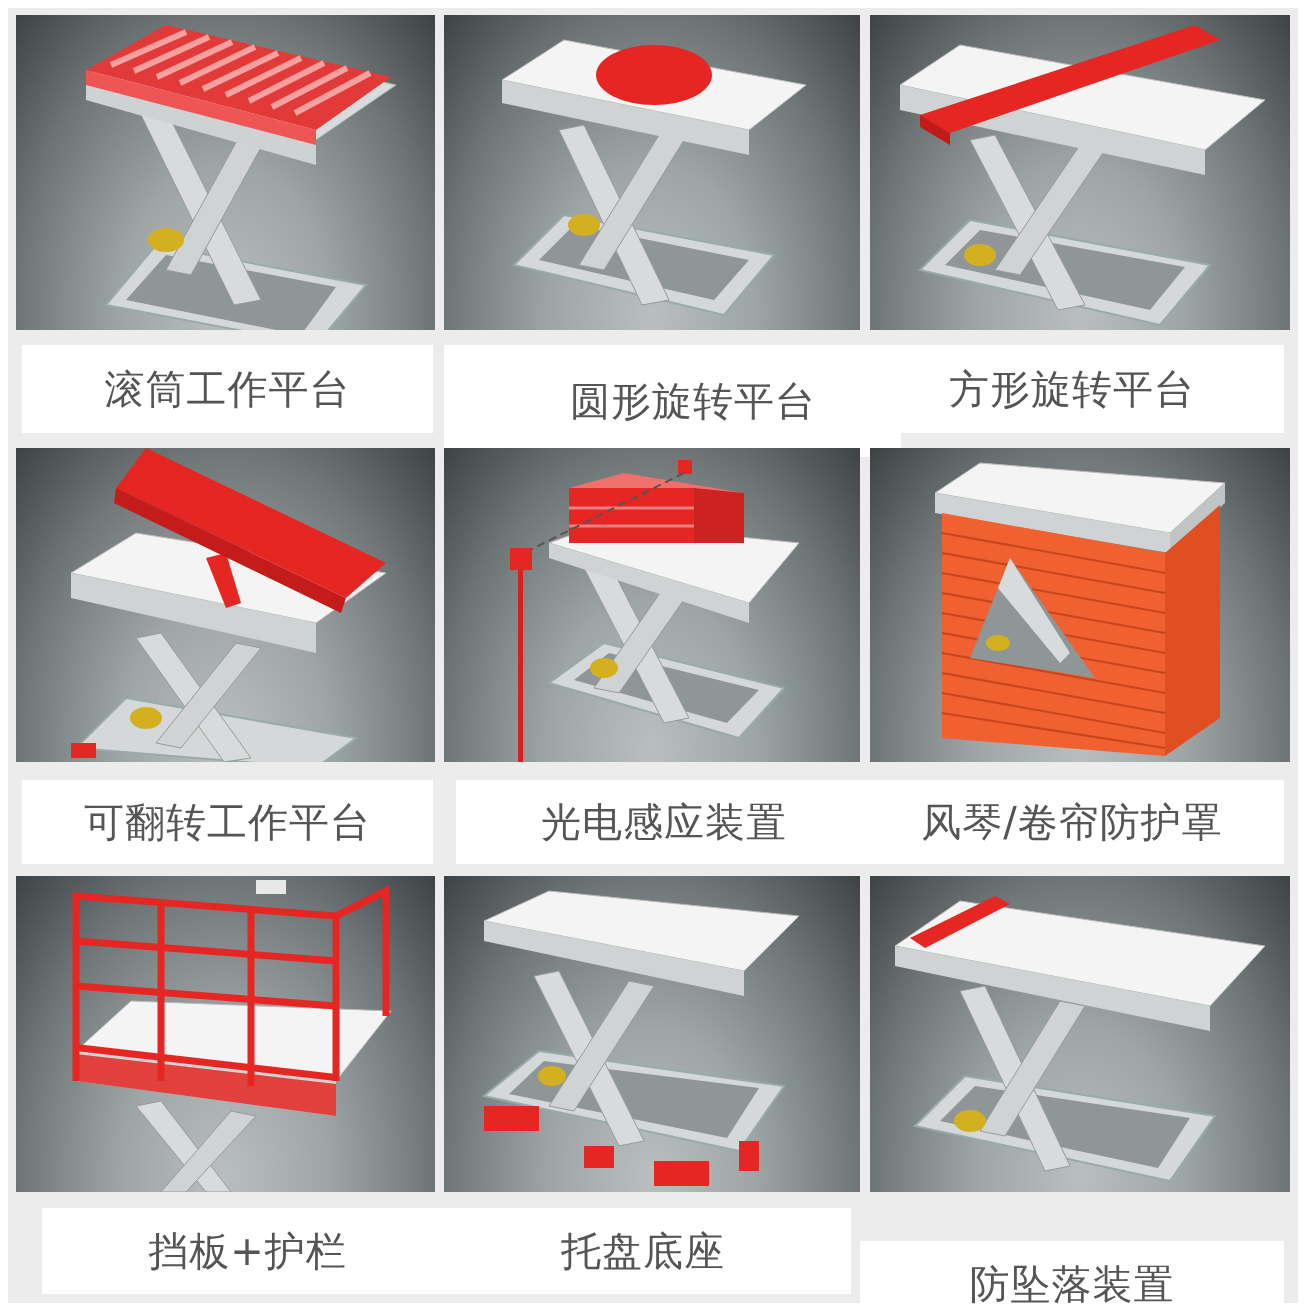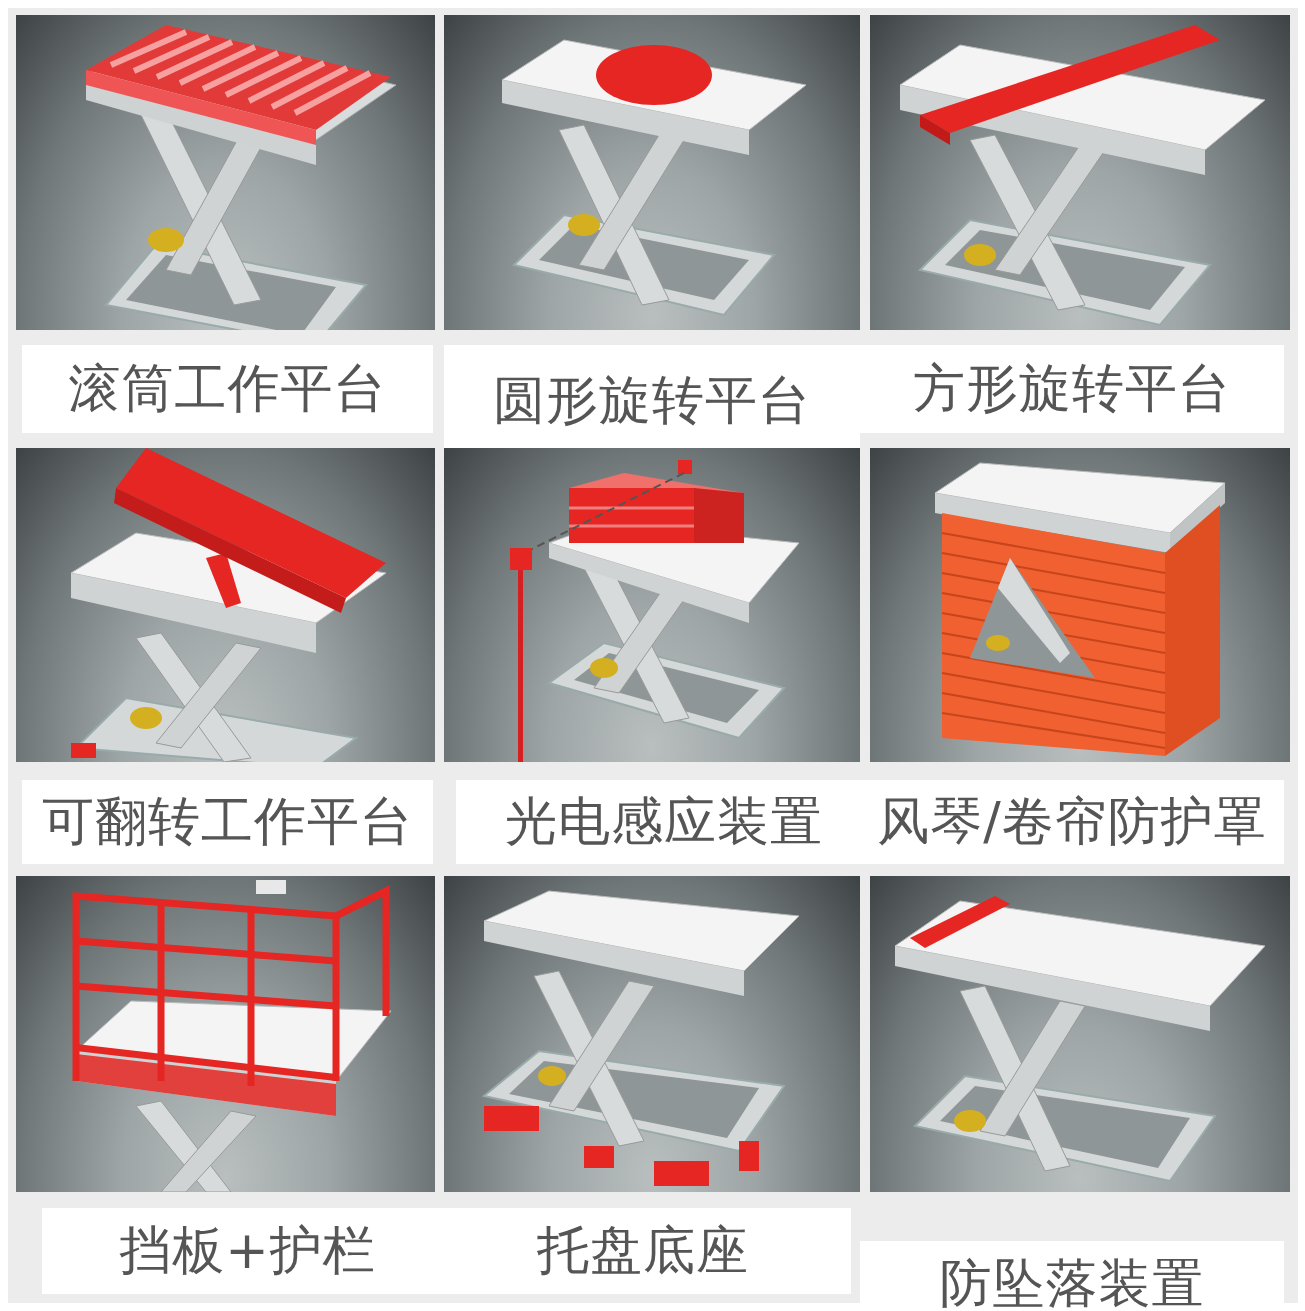--- a/index.html
+++ b/index.html
@@ -2,21 +2,21 @@
 <html><head>
 <meta charset="utf-8">
 <style>
   html,body{margin:0;padding:0;}
   body{width:1305px;height:1311px;background:#ffffff;position:relative;overflow:hidden;font-family:"DejaVu Sans",sans-serif;}
   .sheet{position:absolute;left:8px;top:8px;width:1290px;height:1295px;background:#ececec;}
   .panel{position:absolute;overflow:hidden;
     background:radial-gradient(ellipse at 50% 95%, #b9bfbf 0%, #9ea5a6 35%, #6f7677 70%, #3d4244 100%);}
   .panel svg{position:absolute;left:0;top:0;width:100%;height:100%;}
   .label-box{position:absolute;background:#ffffff;display:flex;align-items:center;justify-content:center;}
-  .label-text{font-family:"DejaVu Sans",sans-serif;font-size:52px;color:#555555;letter-spacing:1px;white-space:nowrap;}
+  .label-text{font-family:"DejaVu Sans",sans-serif;font-size:40px;color:#555555;letter-spacing:1px;white-space:nowrap;}
 </style>
 </head>
 <body>
 
 <div class="sheet"></div>
 
 <div class="panel" style="left:16px;top:15px;width:419px;height:315px;">
   <svg viewBox="0 0 419 315">
     <polygon points="90,290 140,230 350,270 300,330" fill="#d5d8d8" stroke="#9aa" stroke-width="2"></polygon>
     <polygon points="110,285 150,240 320,272 285,320" fill="#8f9697"></polygon>
@@ -62,21 +62,21 @@
     <polygon points="30,70 90,30 395,85 335,135" fill="#f4f4f4" stroke="#bbb"></polygon>
     <polygon points="30,70 335,135 335,160 30,95" fill="#d0d3d3"></polygon>
     <polygon points="50,100 325,10 350,25 80,118" fill="#e52622"></polygon>
     <polygon points="50,100 80,118 80,130 50,112" fill="#c21a18"></polygon>
   </svg>
 </div>
 
 <div class="label-box" style="left:22px;top:345px;width:411px;height:88px;">
   <span class="label-text">滚筒工作平台</span>
 </div>
-<div class="label-box" style="left:444px;top:345px;width:416px;height:112px;">
+<div class="label-box" style="left:444px;top:345px;width:416px;height:112px;padding-left:41px;">
   <span class="label-text">圆形旋转平台</span>
 </div>
 <div class="label-box" style="left:860px;top:345px;width:424px;height:88px;">
   <span class="label-text">方形旋转平台</span>
 </div>
 
 <div class="panel" style="left:16px;top:448px;width:419px;height:314px;">
   <svg viewBox="0 0 419 314">
     <polygon points="60,300 110,250 340,290 300,320" fill="#d5d8d8" stroke="#9aa" stroke-width="2"></polygon>
     <rect x="55" y="295" width="25" height="15" fill="#e52622"></rect>

